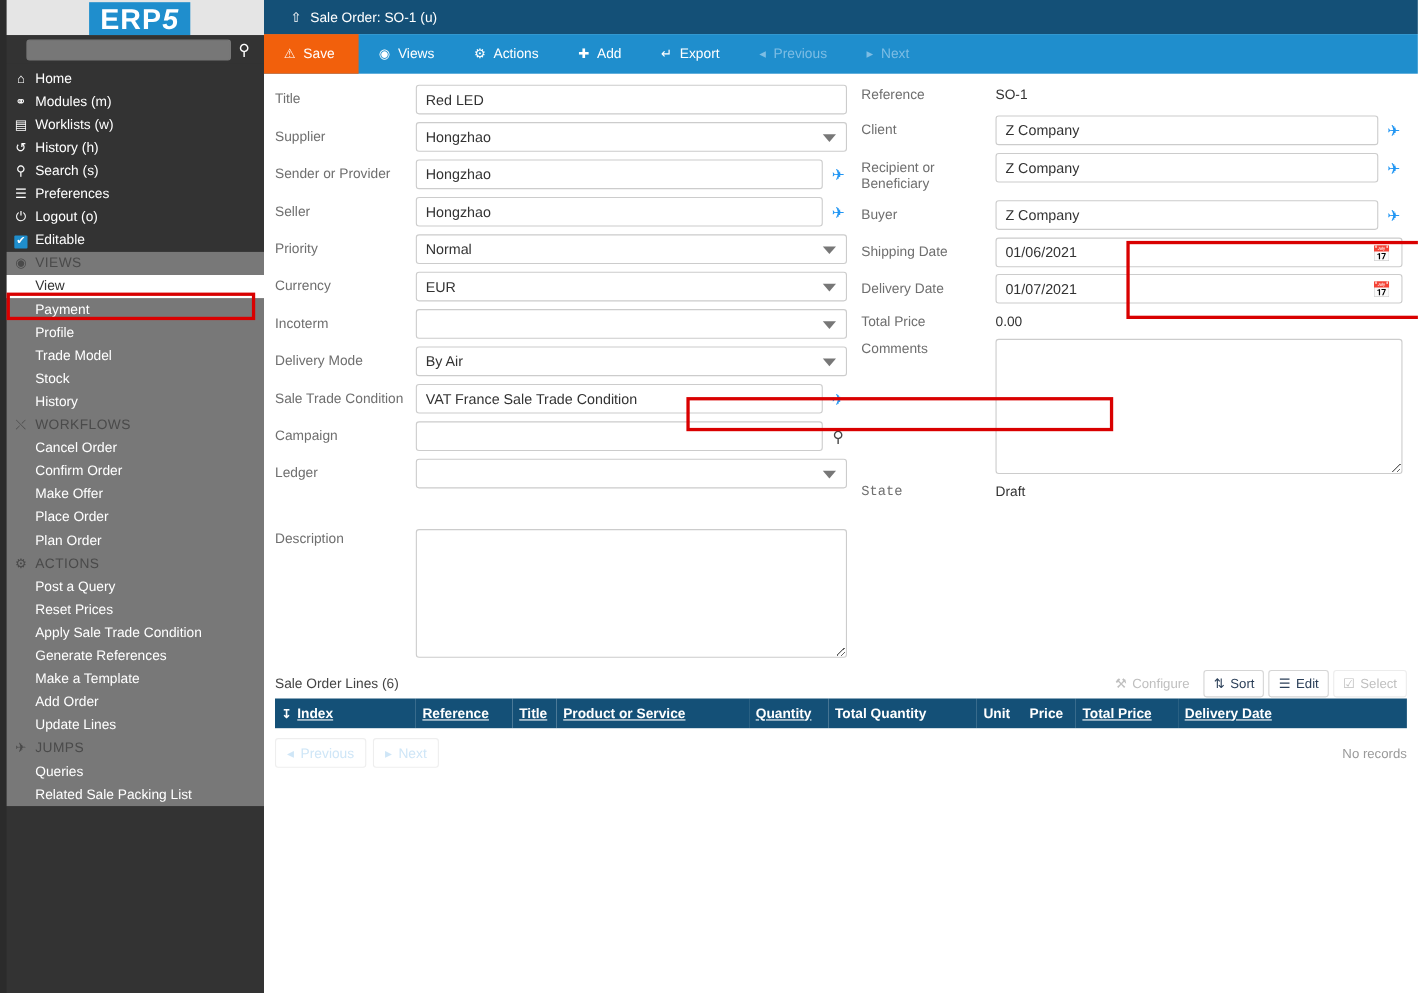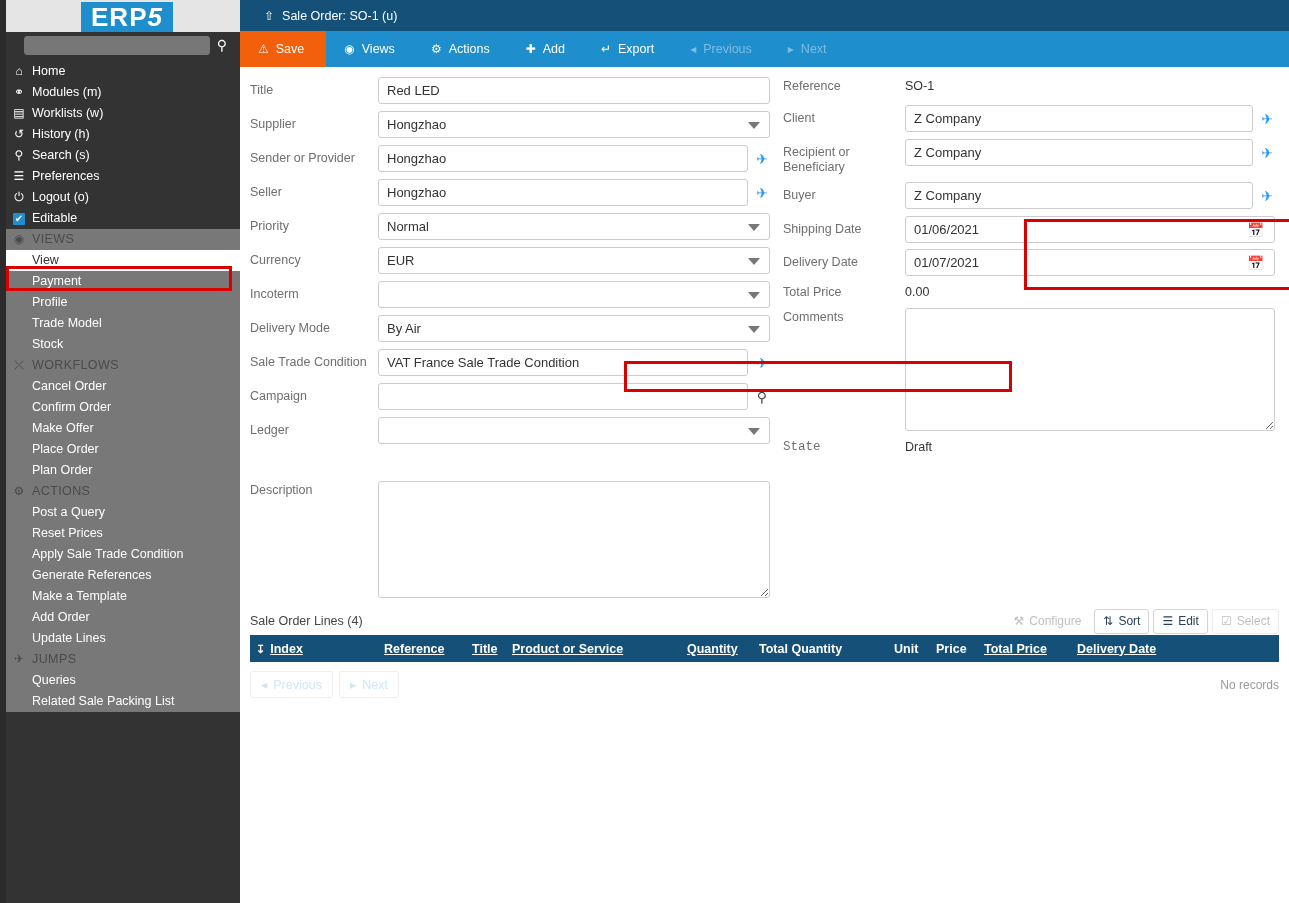--- a/index.html
+++ b/index.html
@@ -242,20 +242,24 @@
         <span class="ic"></span>
         <span class="lbl">Profile</span>
       </div>
       <div class="sb-row">
         <span class="ic"></span>
         <span class="lbl">Trade Model</span>
       </div>
       <div class="sb-row">
         <span class="ic"></span>
         <span class="lbl">Stock</span>
+      </div>
+      <div class="sb-row">
+        <span class="ic"></span>
+        <span class="lbl">History</span>
       </div>
 
       <div class="sb-row hdr">
         <span class="ic">⤬</span>
         <span class="lbl">WORKFLOWS</span>
       </div>
       <div class="sb-row">
         <span class="ic"></span>
         <span class="lbl">Cancel Order</span>
       </div>
@@ -549,21 +553,21 @@
 
     <div class="desc-row">
       <div class="flabel">Description</div>
       <div style="width:392px;">
         <textarea class="ta" style="height: 117px;"></textarea>
       </div>
     </div>
 
     <div class="lb">
       <div class="lb-head">
-        <div class="lb-title">Sale Order Lines (4)</div>
+        <div class="lb-title">Sale Order Lines (6)</div>
         <button class="lb-btn disabled plain">
           <span>⚒</span>
           <span>Configure</span>
         </button>
         <button class="lb-btn">
           <span>⇅</span>
           <span>Sort</span>
         </button>
         <button class="lb-btn">
           <span>☰</span>

